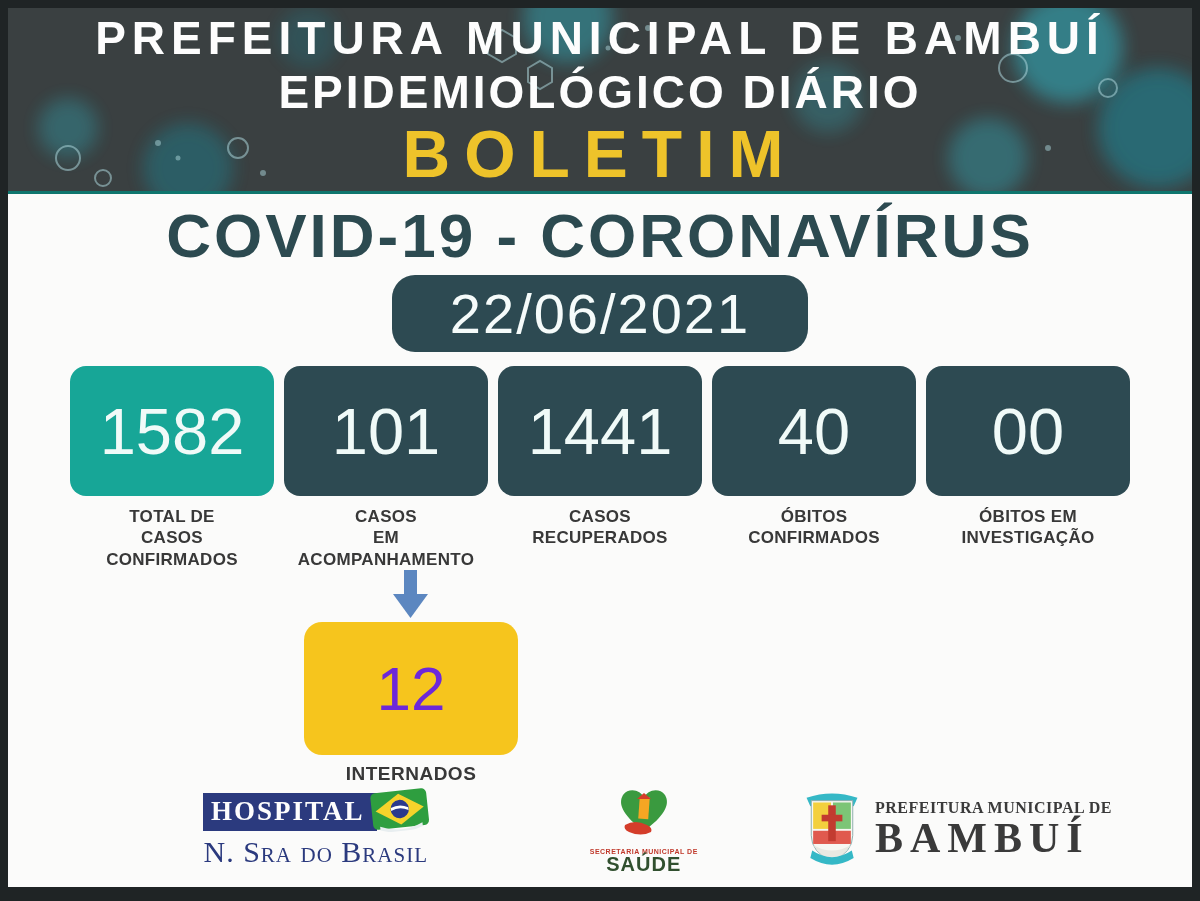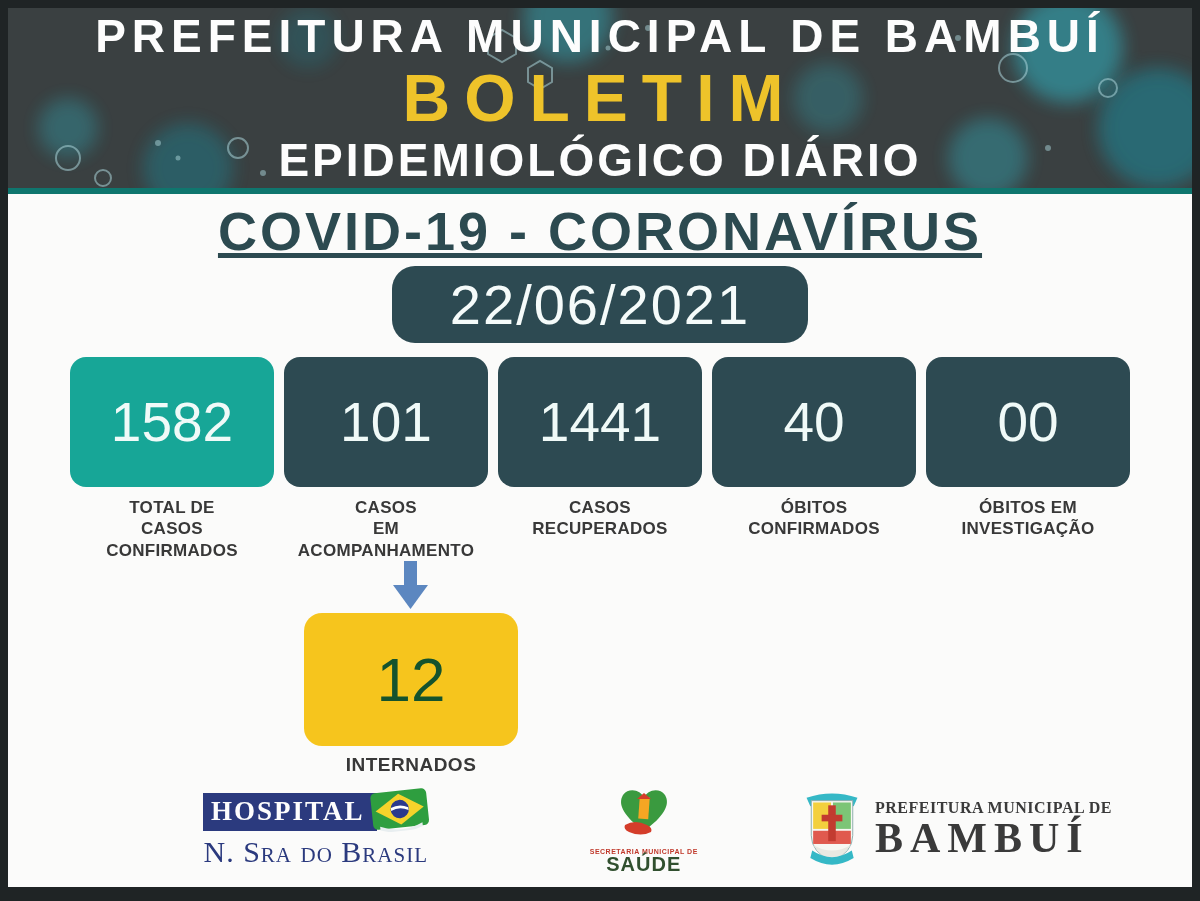--- a/index.html
+++ b/index.html
@@ -14,74 +14,73 @@
     display: flex; flex-direction: column;
     position: relative;
   }
 
   
   .header {
     height: 186px; flex: 0 0 186px;
     background: #3a4041;
     position: relative; overflow: hidden;
     display: flex; flex-direction: column; align-items: center; justify-content: center;
-    border-bottom: 6px solid #0f766e;
+    border-bottom: 3px solid #0f766e;
   }
   .header svg.bg { position: absolute; inset: 0; }
   .header .h-line { position: relative; z-index: 2; text-align: center; white-space: nowrap; }
   .h-line1 { color: #fdfdfd; font-size: 46px; font-weight: bold; letter-spacing: 6px; }
   .h-line2 { color: #eec32a; font-size: 66px; font-weight: bold; letter-spacing: 14px; line-height: 1.0; margin: 2px 0; }
   .h-line3 { color: #fdfdfd; font-size: 46px; font-weight: bold; letter-spacing: 3px; }
 
   
   .covid-title {
     margin-top: 6px; text-align: center;
-    color: #2c4a50; font-size: 54px; font-weight: bold; letter-spacing: 3px;
+    color: #2c4a50; font-size: 62px; font-weight: bold; letter-spacing: 3px;
     white-space: nowrap;
-    text-decoration: underline;
   }
   .date-wrap { text-align: center; margin-top: 4px; }
   .date-badge {
     display: inline-block;
     background: #2d4a52; color: #f5fbfa;
     font-size: 56px; padding: 6px 58px;
     border-radius: 23px; letter-spacing: 2px;
   }
 
   
   .stats-row {
     margin-top: 14px;
     display: flex; justify-content: center; gap: 10px;
   }
   .stat-col { width: 204px; display: flex; flex-direction: column; align-items: center; }
   .stat-card {
     width: 100%; height: 130px;
     border-radius: 16px;
     display: flex; align-items: center; justify-content: center;
-    color: #f0faf8; font-size: 55px;
+    color: #f0faf8; font-size: 65px;
   }
   .stat-label {
     margin-top: 10px;
     font-size: 17px; font-weight: bold; color: #383838;
     text-align: center; line-height: 1.25;
     white-space: pre-line; letter-spacing: 0.3px;
   }
 
   
   .internados-wrap {
     margin-left: 296px; width: 214px;
     display: flex; flex-direction: column; align-items: center;
     margin-top: 0px;
   }
   .arrow-down { height: 52px; display: flex; align-items: flex-start; justify-content: center; }
   .yellow-card {
     width: 214px; height: 133px;
     background: #f6c51d; border-radius: 18px;
     display: flex; align-items: center; justify-content: center;
-    color: #14532d; font-size: 62px;
+    color: #6d28d9; font-size: 62px;
   }
   .internados-label {
     margin-top: 8px; font-size: 19px; font-weight: bold; color: #383838; letter-spacing: 0.5px;
   }
 
   
   .footer {
     margin-top: auto; margin-bottom: 14px;
     display: flex; align-items: center; justify-content: space-between;
     padding-left: 195px; padding-right: 80px;
@@ -150,22 +149,22 @@
             <circle cx="170" cy="150" r="2.5"></circle>
           <circle cx="255" cy="165" r="3"></circle>
             <circle cx="600" cy="40" r="2.5"></circle>
           <circle cx="640" cy="20" r="3"></circle>
             <circle cx="950" cy="30" r="3"></circle>
           <circle cx="1040" cy="140" r="3"></circle>
         </g>
       </g>
     </svg>
     <div class="h-line h-line1">PREFEITURA MUNICIPAL DE BAMBUÍ</div>
+    <div class="h-line h-line3">EPIDEMIOLÓGICO DIÁRIO</div>
     <div class="h-line h-line2">BOLETIM</div>
-    <div class="h-line h-line3">EPIDEMIOLÓGICO DIÁRIO</div>
   </div>
 
   <div class="covid-title">COVID-19 - CORONAVÍRUS</div>
 
   <div class="date-wrap">
     <span class="date-badge">22/06/2021</span>
   </div>
 
   <div class="stats-row">
     <div class="stat-col">

